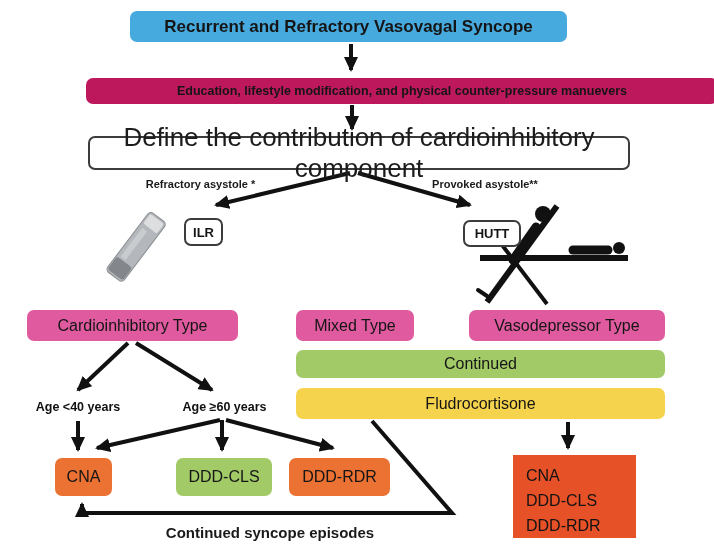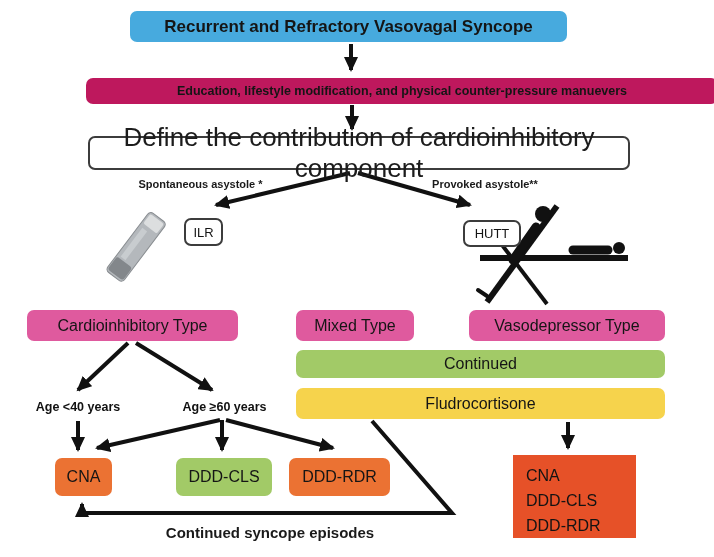--- a/index.html
+++ b/index.html
@@ -5,21 +5,21 @@
   html,body{margin:0;padding:0;background:#ffffff;}
   body{font-family:"Liberation Sans", sans-serif;}
   #canvas{position:relative;width:714px;height:557px;background:#ffffff;overflow:hidden;}
   .abs{position:absolute;box-sizing:border-box;}
   .box{display:flex;align-items:center;justify-content:center;text-align:center;color:#151515;border-radius:7px;}
   .title-box{font-size:17px;font-weight:bold;}
   .bar{font-size:16px;}
   .edu-bar{font-size:12.5px;font-weight:bold;}
   .define-box{background:#fff;border:2px solid #3c3c3c;font-size:26px;color:#1c1c1c;}
   .small-label{font-size:11px;font-weight:bold;color:#1a1a1a;text-align:center;}
-  .test-box{background:#fff;border:2px solid #3c3c3c;font-size:13px;font-weight:normal;}
+  .test-box{background:#fff;border:2px solid #3c3c3c;font-size:13px;font-weight:bold;}
   .age-label{font-size:12.5px;font-weight:bold;color:#111;text-align:center;}
   .therapy{font-size:16px;}
   .combined-box{padding:8px 0 0 13px;color:#131313;}
   .combined-box .line{font-size:16px;line-height:25px;text-align:left;}
   .feedback-label{font-size:15px;font-weight:bold;color:#1a1a1a;text-align:center;}
   svg{display:block;}
 </style>
 </head>
 <body>
 
@@ -71,21 +71,21 @@
   </div>
 
   <div class="abs box edu-bar" style="left: 86px; top: 78px; width: 632px; height: 26px; background-color: #be185d;">
     <span>Education, lifestyle modification, and physical counter-pressure manuevers</span>
   </div>
 
   <div class="abs box define-box" style="left:88px;top:136px;width:542px;height:34px;">
     <span>Define the contribution of cardioinhibitory component</span>
   </div>
 
-  <div class="abs small-label" style="left:133px;top:178px;width:135px;">Spontaneous asystole *</div>
+  <div class="abs small-label" style="left:133px;top:178px;width:135px;">Refractory asystole *</div>
   <div class="abs small-label" style="left:425px;top:178px;width:120px;">Provoked asystole**</div>
 
   <div class="abs box test-box" style="left:184px;top:218px;width:39px;height:28px;">
     <span>ILR</span>
   </div>
   <div class="abs box test-box" style="left:463px;top:220px;width:58px;height:27px;">
     <span>HUTT</span>
   </div>
 
   <div class="abs box bar" style="left: 27px; top: 310px; width: 211px; height: 31px; background-color: rgb(223, 90, 158);">

